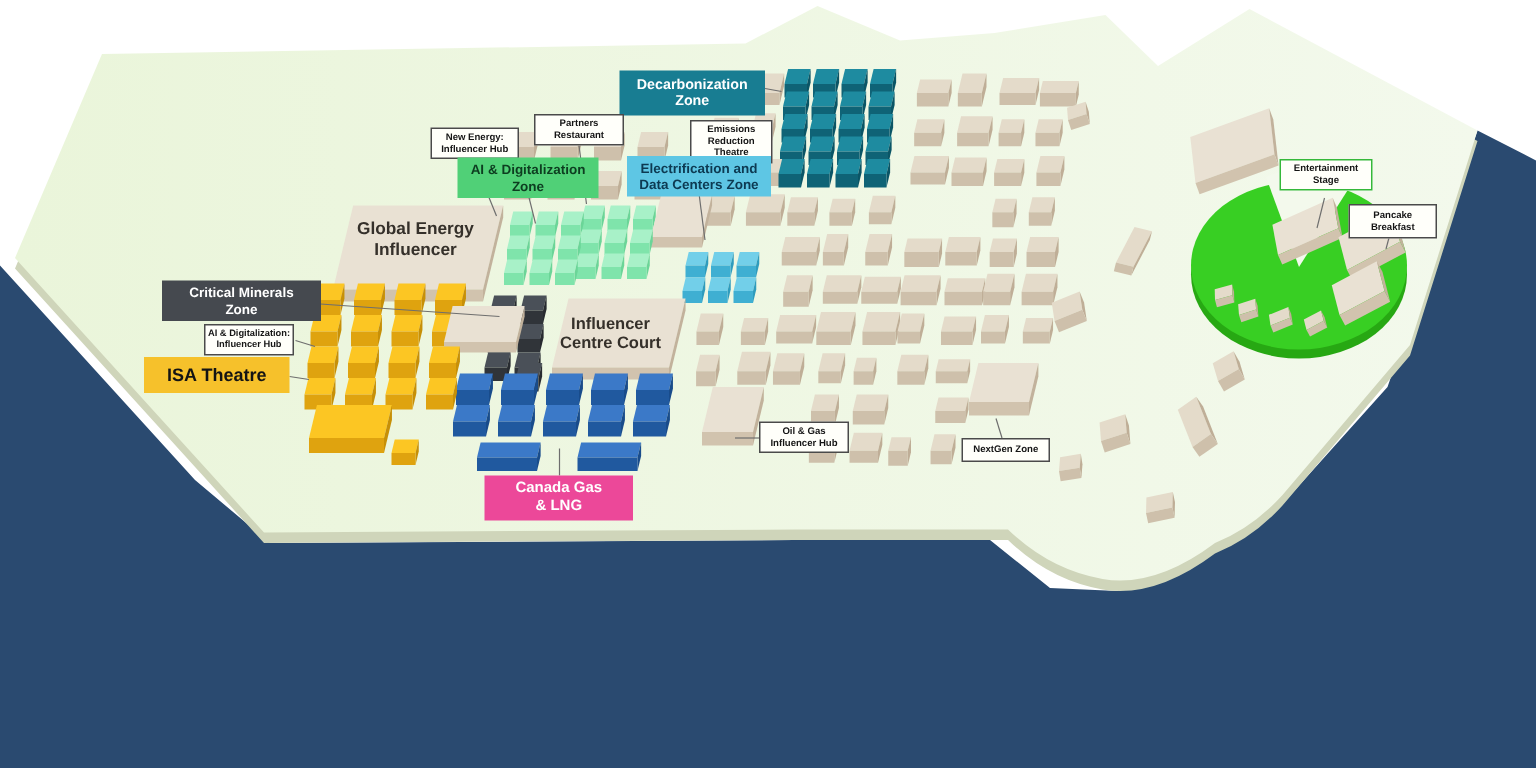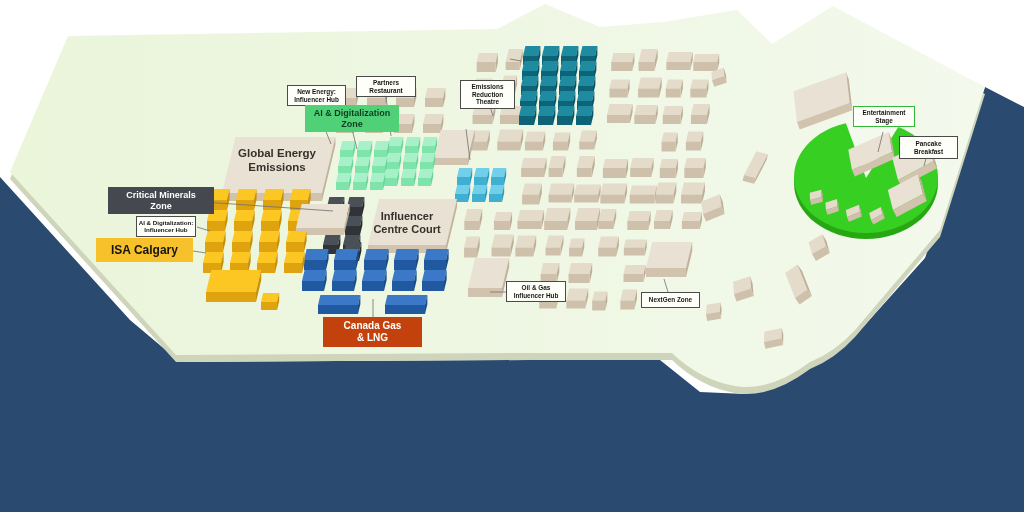--- a/index.html
+++ b/index.html
@@ -927,52 +927,55 @@
       <line x1="193" y1="251" x2="206" y2="253"></line>
       <line x1="373" y1="317" x2="373" y2="299"></line>
       <line x1="506" y1="292" x2="490" y2="292"></line>
       <line x1="668" y1="292" x2="664" y2="279"></line>
       <line x1="883" y1="132" x2="878" y2="152"></line>
       <line x1="928" y1="151" x2="924" y2="166"></line>
     </g>
   </svg>
 
   <div id="labels">
+    <div class="lbl zone" style="left: 413px; top: 47px; width: 97px; background: rgb(24, 125, 146);">Decarbonization Zone</div>
 
     <div class="lbl small" style="left:356px;top:76px;width:60px;">Partners
 Restaurant</div>
 
     <div class="lbl small" style="left:287px;top:85px;width:59px;">New Energy:
 Influencer Hub</div>
 
     <div class="lbl small" style="left:460px;top:80px;width:55px;">Emissions
 Reduction Theatre</div>
 
     <div class="lbl zone greentext" style="left: 305px; top: 105px; width: 94px; font-size: 9px; padding: 3px 1px; background: rgb(80, 208, 119);">AI &amp; Digitalization
 Zone</div>
 
+    <div class="lbl zone darktext" style="left: 418px; top: 104px; width: 96px; font-size: 9px; padding: 3px 1px; background: rgb(94, 198, 228);">Electrification and
+Data Centers Zone</div>
 
     <div class="lbl bldg" style="left:224px;top:147px;width:106px;font-size:11.5px;">Global Energy
-Emissions</div>
+Influencer</div>
 
     <div class="lbl zone" style="left: 108px; top: 187px; width: 106px; font-size: 9px; padding: 3px 1px; background: rgb(69, 73, 79);">Critical Minerals
 Zone</div>
 
     <div class="lbl small" style="left:136px;top:216px;width:60px;font-size:6.2px;">AI &amp; Digitalization:
 Influencer Hub</div>
 
-    <div class="lbl zone blacktext" style="left: 96px; top: 238px; width: 97px; background: rgb(246, 193, 43);">ISA Calgary</div>
+    <div class="lbl zone blacktext" style="left: 96px; top: 238px; width: 97px; background: rgb(246, 193, 43);">ISA Theatre</div>
 
     <div class="lbl bldg" style="left:366px;top:210px;width:82px;font-size:11px;">Influencer
 Centre Court</div>
 
     <div class="lbl small" style="left:506px;top:281px;width:60px;">Oil &amp; Gas
 Influencer Hub</div>
 
-    <div class="lbl zone" style="left: 323px; top: 317px; width: 99px; font-size: 10px; padding: 3px 1px; background: #c2410c;">Canada Gas
+    <div class="lbl zone" style="left: 323px; top: 317px; width: 99px; font-size: 10px; padding: 3px 1px; background: #ec4899;">Canada Gas
 &amp; LNG</div>
 
     <div class="lbl small" style="left:641px;top:292px;width:59px;padding:3px 1px;">NextGen Zone</div>
 
     <div class="lbl small entertain" style="left: 853px; top: 106px; width: 62px; border-color: rgb(53, 184, 58);">Entertainment
 Stage</div>
 
     <div class="lbl small" style="left:899px;top:136px;width:59px;padding:3px 1px;">Pancake Breakfast</div>
   </div>
 </div>

